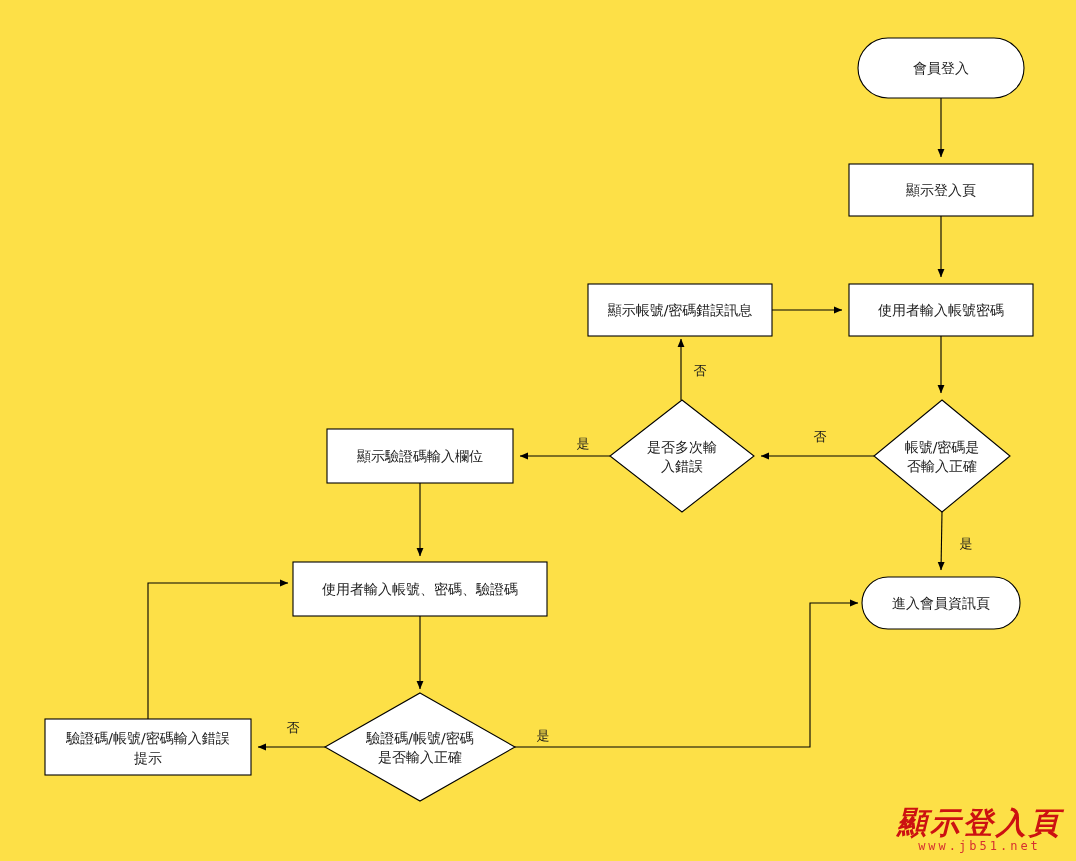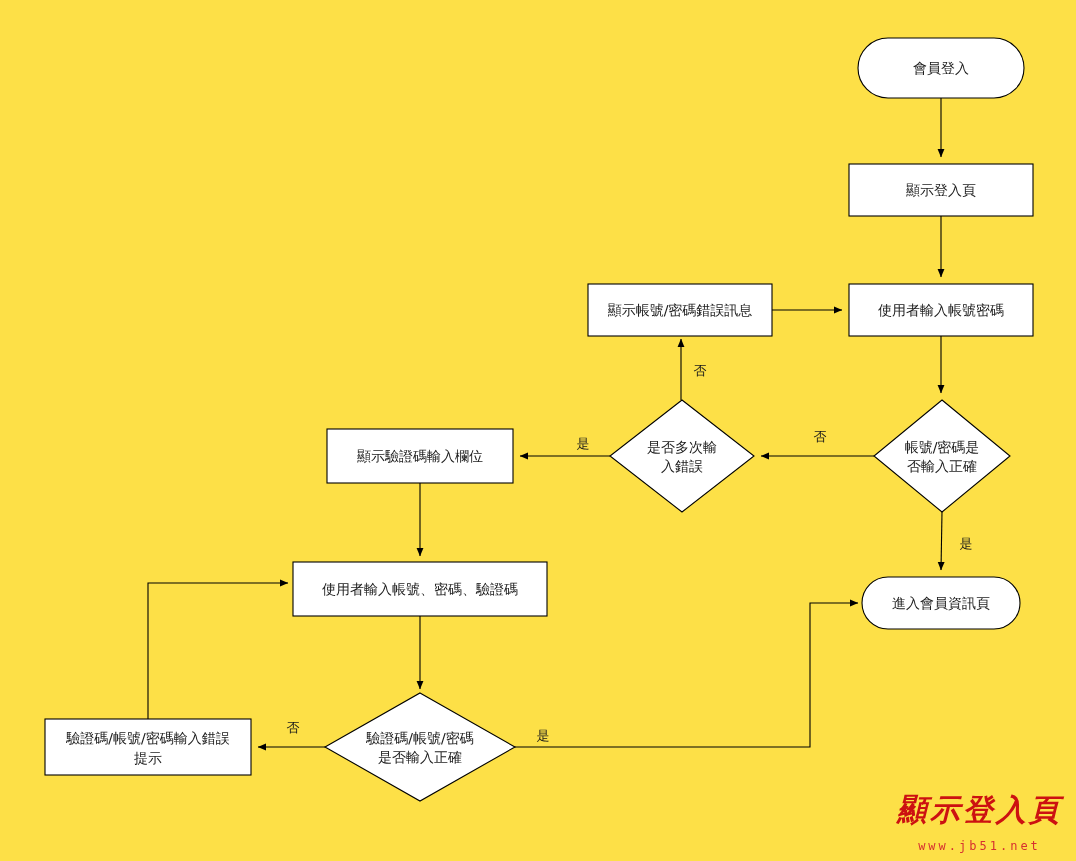--- a/index.html
+++ b/index.html
@@ -60,21 +60,21 @@
     color: #cc1111;
     letter-spacing: 3px;
     line-height: 1.05;
     font-style: italic;
   }
   .watermark-url {
     font-family: "DejaVu Sans Mono", "Liberation Mono", monospace;
     font-size: 12px;
     color: #d63030;
     letter-spacing: 3px;
-    margin-top: 14px;
+    margin-top: 1px;
   }
 </style>
 </head>
 <body>
 
 <div id="canvas">
 
   <svg id="flow-svg" viewBox="0 0 1076 861">
     <defs>
       <marker id="arrowhead" markerWidth="9" markerHeight="8" refX="8.4" refY="4" orient="auto" markerUnits="userSpaceOnUse">

